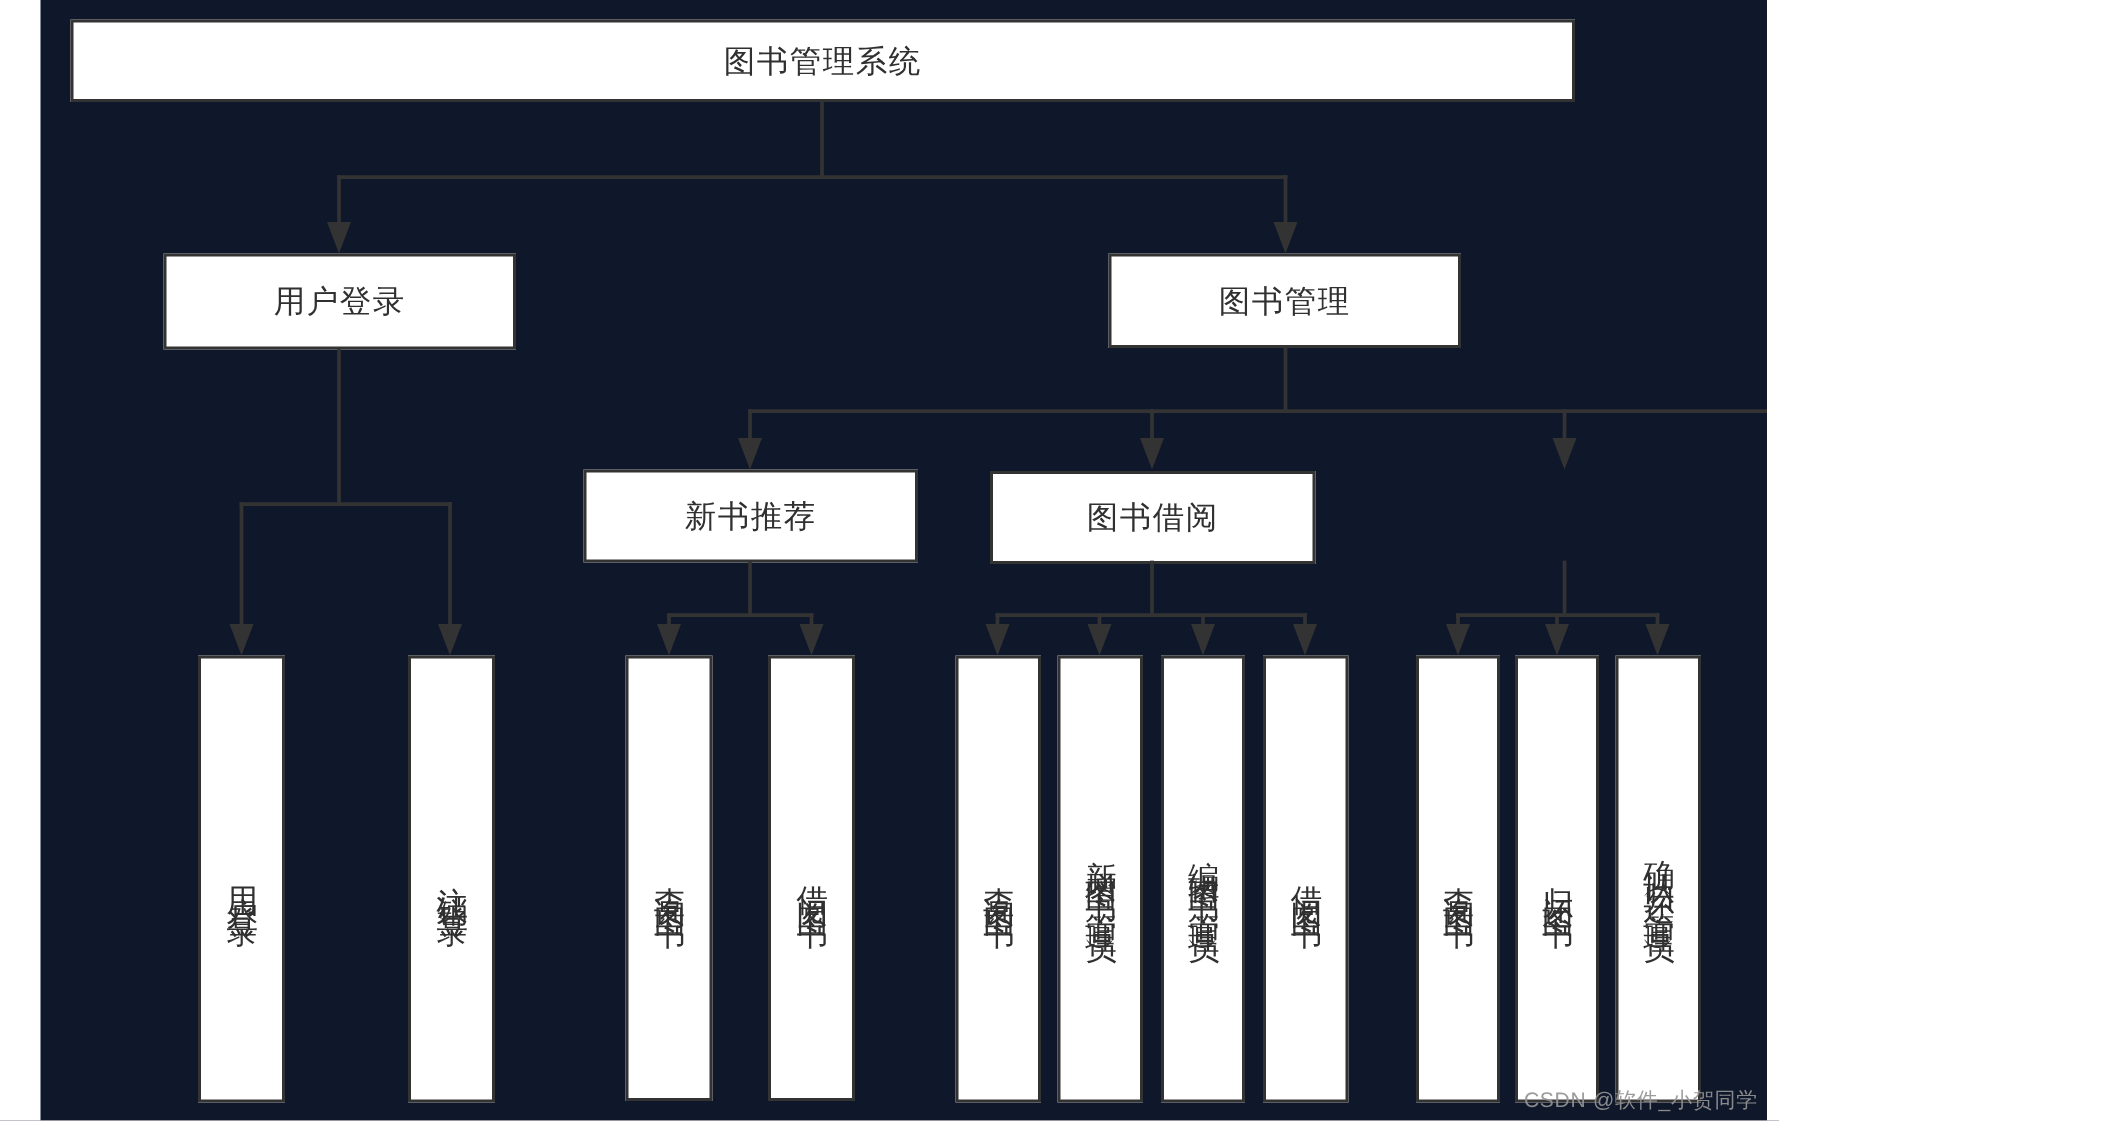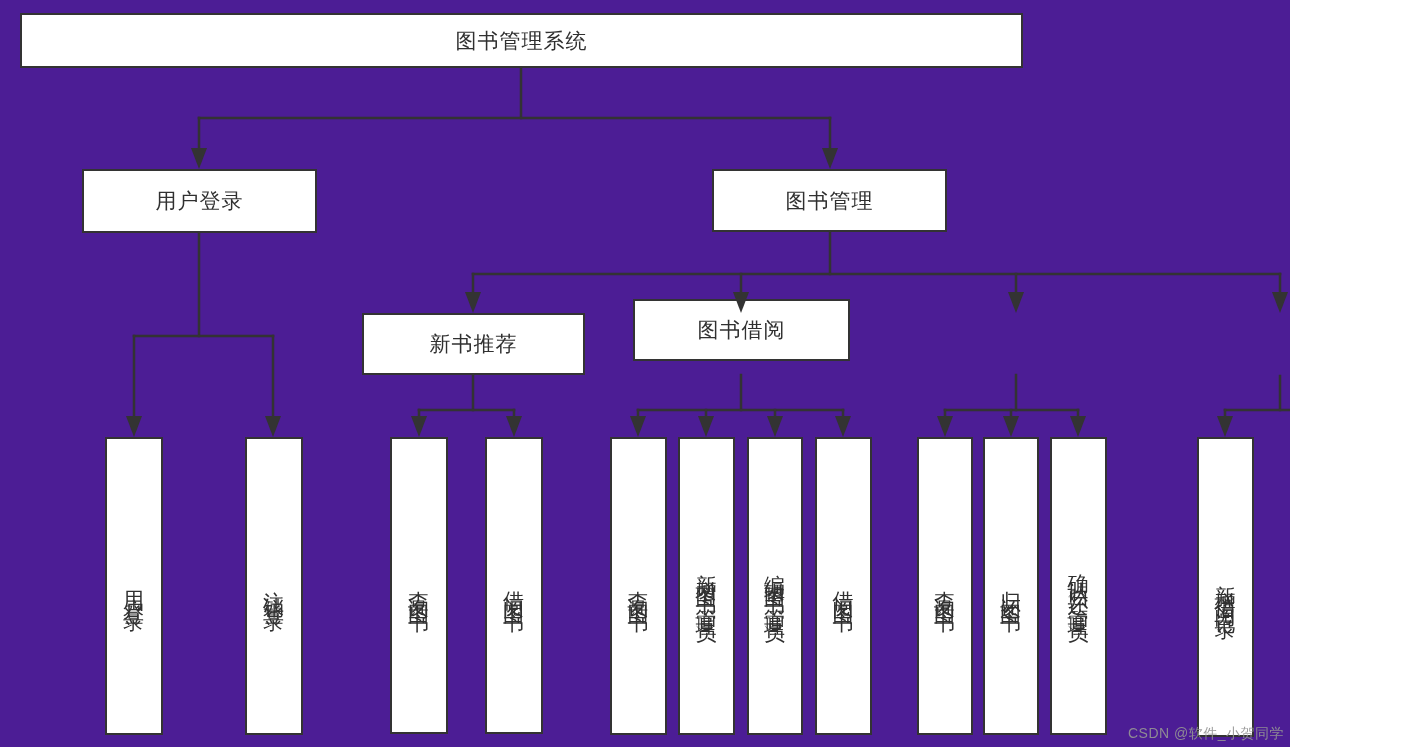--- a/index.html
+++ b/index.html
@@ -3,24 +3,25 @@
 <meta charset="utf-8">
 <style>
   html, body {
     margin: 0;
     padding: 0;
     background: #ffffff;
     font-family: "Liberation Sans", sans-serif;
   }
   .canvas {
     position: relative;
-    width: 1290px;
+    width: 1151px;
     height: 747px;
-    background: #4c1d95;
+    background: #0f172a;
     overflow: hidden;
+    margin-left: 27px;
   }
   .connectors {
     position: absolute;
     left: 0; top: 0;
     width: 1405px; height: 747px;
     z-index: 2;
     pointer-events: none;
   }
   .node {
     position: absolute;
@@ -122,21 +123,21 @@
     <line x1="1342" y1="410" x2="1342" y2="419"></line>
     <polygon points="1334,416 1350,416 1342,437"></polygon>
   </svg>
 
   <div class="node hbox" style="left:20px; top:13px; width:1003px; height:55px;">图书管理系统</div>
 
   <div class="node hbox" style="left:82px; top:169px; width:235px; height:64px;">用户登录</div>
   <div class="node hbox" style="left:362px; top:313px; width:223px; height:62px;">新书推荐</div>
 
   <div class="node hbox" style="left:712px; top:169px; width:235px; height:63px;">图书管理</div>
-  <div class="node hbox" style="left:633px; top:299px; width:217px; height:62px;">图书借阅</div>
+  <div class="node hbox" style="left:633px; top:314px; width:217px; height:62px;">图书借阅</div>
 
   <div class="node vbox" style="left:105px; top:437px; width:58px; height:298px;">用户登录</div>
   <div class="node vbox" style="left:245px; top:437px; width:58px; height:298px;">注销登录</div>
 
   <div class="node vbox" style="left:390px; top:437px; width:58px; height:297px;">查询图书</div>
   <div class="node vbox" style="left:485px; top:437px; width:58px; height:297px;">借阅图书</div>
 
   <div class="node vbox" style="left:610px; top:437px; width:57px; height:298px;">查询图书</div>
   <div class="node vbox" style="left:678px; top:437px; width:57px; height:298px;">新增图书（管理员）</div>
   <div class="node vbox" style="left:747px; top:437px; width:56px; height:298px;">编辑图书（管理员）</div>

